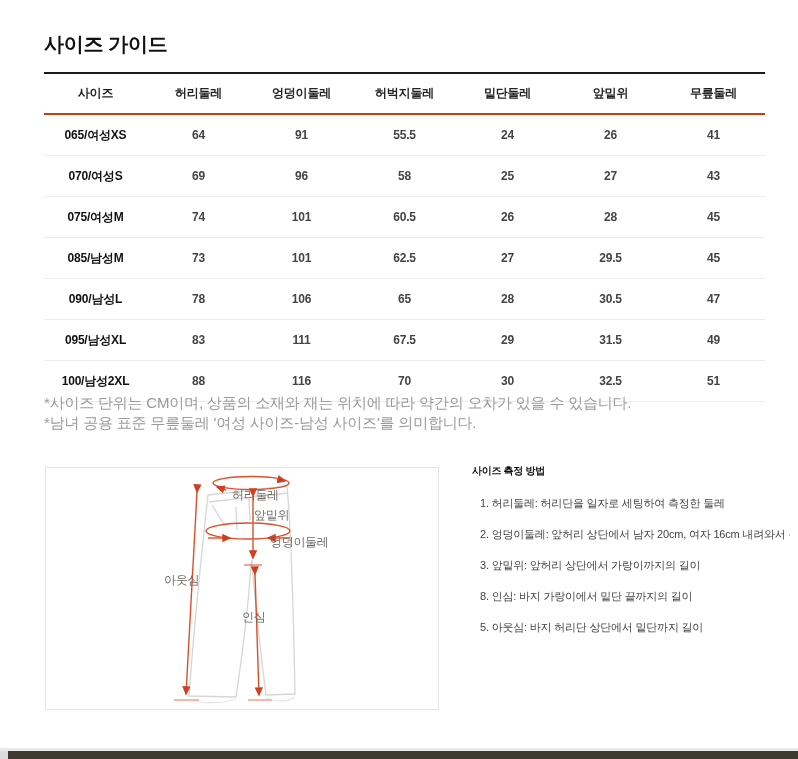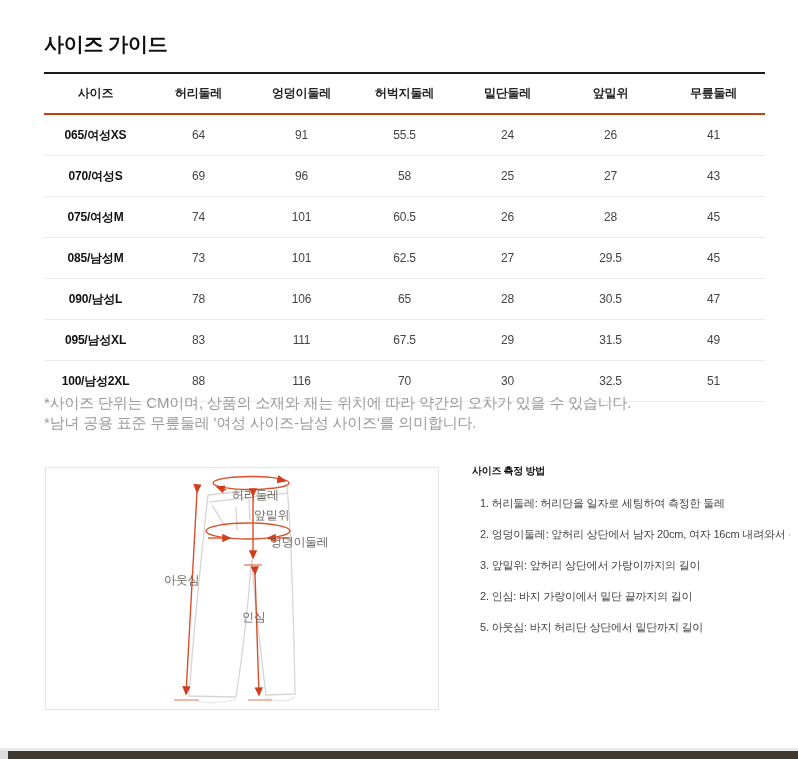--- a/index.html
+++ b/index.html
@@ -18,21 +18,21 @@
     border-collapse:collapse;table-layout:fixed;
     border-top:2px solid #1a1a1a;
   }
   table.size-table thead th{
     height:37px;font-size:12px;font-weight:600;color:#222;
     border-bottom:2px solid #c2410c;text-align:center;vertical-align:middle;
     letter-spacing:-0.2px;
   }
   table.size-table tbody td{
     height:38px;font-size:12px;color:#444;text-align:center;
-    vertical-align:middle;border-bottom:1px solid #ebebeb;letter-spacing:-0.2px;
+    vertical-align:middle;border-bottom:1px solid #ebebeb;letter-spacing:-0.2px;font-weight:bold;
   }
   table.size-table tbody td.size-col{font-weight:700;color:#111;}
   
   .notes{position:absolute;left:44px;top:393px;}
   .notes p{margin:0;font-size:15px;line-height:20px;color:#9a9a9a;letter-spacing:-0.2px;}
   
   .diagram-box{
     position:absolute;left:45px;top:467px;width:394px;height:243px;
     border:1px solid #e5e5e5;box-sizing:border-box;background:#fff;
   }
@@ -189,19 +189,19 @@
   <span class="diag-label lbl-hip">엉덩이둘레</span>
   <span class="diag-label lbl-outseam">아웃심</span>
   <span class="diag-label lbl-inseam">인심</span>
 </div>
 
 <div class="measure">
   <h2>사이즈 측정 방법</h2>
   <p>1. 허리둘레: 허리단을 일자로 세팅하여 측정한 둘레</p>
   <p>2. 엉덩이둘레: 앞허리 상단에서 남자 20cm, 여자 16cm 내려와서 측정한 둘레</p>
   <p>3. 앞밑위: 앞허리 상단에서 가랑이까지의 길이</p>
-  <p>2. 인심: 바지 가랑이에서 밑단 끝까지의 길이</p>
+  <p>8. 인심: 바지 가랑이에서 밑단 끝까지의 길이</p>
   <p>5. 아웃심: 바지 허리단 상단에서 밑단까지 길이</p>
 </div>
 
 <div class="strip-light"></div>
 <div class="strip-corner"></div>
 <div class="strip-dark"></div>
 
 </body></html>

